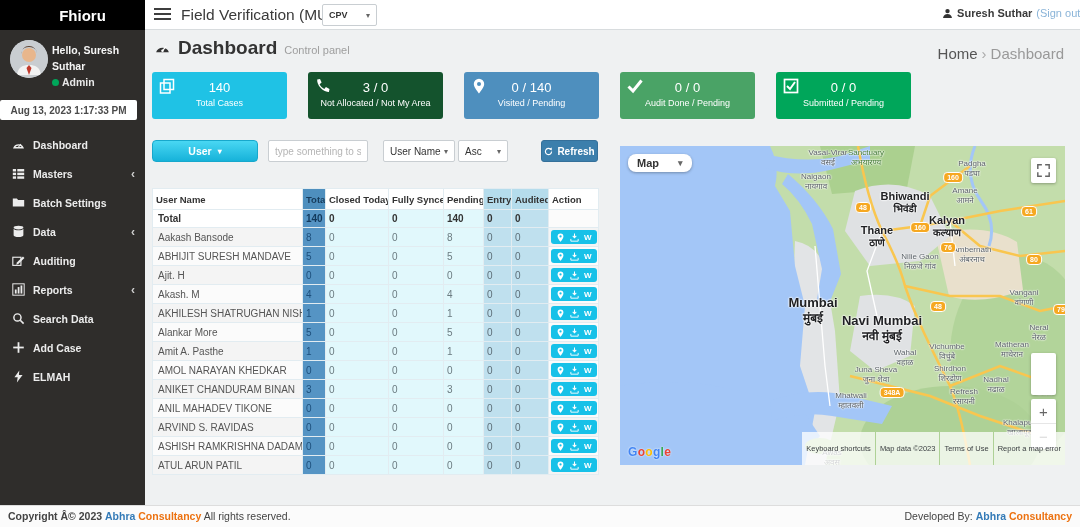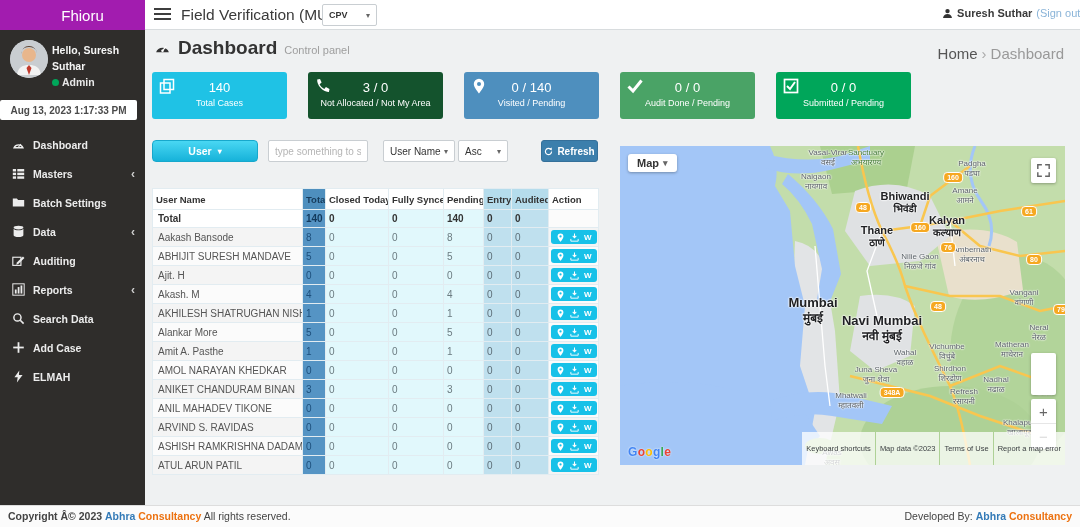--- a/index.html
+++ b/index.html
@@ -1,21 +1,21 @@
 <!DOCTYPE html>
 <html><head>
 <meta charset="utf-8">
 <style>
   * { margin:0; padding:0; box-sizing:border-box; }
   html,body { width:1080px; height:527px; }
   body { font-family:"Liberation Sans", sans-serif; background:#eff1f2; position:relative; overflow:hidden; color:#333; }
 
   
   .sidebar { position:absolute; left:0; top:0; width:145px; height:505px; background:#2f2d2b; z-index:5; }
-  .brand { height:30px; background:#a21caf; color:#fff; font-size:15px; font-weight:normal; display:flex; align-items:center; justify-content:center;padding-left:20px; }
+  .brand { height:30px; background:#000000; color:#fff; font-size:15px; font-weight:bold; display:flex; align-items:center; justify-content:center;padding-left:20px; }
   .userpanel { display:flex; padding:10px 8px 4px 10px; gap:4px; }
   .avatar { width:38px; height:38px; border-radius:50%; overflow:hidden; background:#c9cdd1; flex:0 0 38px; }
   .uptext { font-size:10.5px; font-weight:bold; color:#f5f5f5; line-height:1.5; padding-top:3px; }
   .role { display:flex; align-items:center; gap:3px; color:#e8e8e8; }
   .dot { width:7px; height:7px; border-radius:50%; background:#00a65a; display:inline-block; }
   .datebox { margin:6px 8px 10px 0; background:#fff; border-radius:2px; height:20px; display:flex; align-items:center; justify-content:center; font-size:10px; font-weight:bold; color:#4a4a4a; }
   .menu { margin-top:8px; }
   .mitem { height:29px; display:flex; align-items:center; gap:8px; padding:0 10px 0 12px; color:#ececec; font-size:10.5px; font-weight:600; cursor:pointer; }
   .mitem svg { width:13px; height:13px; flex:0 0 13px; }
   .mitem .chev { margin-left:auto; color:#cfcfcf; font-size:12px; }
@@ -83,21 +83,21 @@
   .mapsvg { position:absolute; left:0; top:0; }
   .mlabel { position:absolute; transform:translateX(-50%); text-align:center; font-size:8px; color:#5b6268; line-height:1.2; white-space:nowrap; text-shadow:0 0 2px #fff,0 0 2px #fff,0 0 2px #fff; z-index:2; }
   .mlabel .hi { display:block; }
   .mlabel .hi:empty { display:none; }
   .mlabel.city-md { font-size:11px; font-weight:bold; color:#202124; }
   .mlabel.city-md .hi { font-size:10px; }
   .mlabel.city-lg { font-size:13px; font-weight:bold; color:#202124; }
   .mlabel.city-lg .hi { font-size:12px; }
   .mlabel.green { color:#427a33; }
   .rbadge { position:absolute; transform:translateX(-50%); background:#f6a821; border:1px solid #fff; color:#fff; font-size:7px; font-weight:bold; border-radius:4px; padding:0px 3px; line-height:9px; z-index:2; }
-  .map-btn { position:absolute; left:8px; top:8px; background:#fff; border-radius:3px; box-shadow:0 1px 3px rgba(0,0,0,.3); padding:3px 9px; font-size:11px; font-weight:bold; color:#333; display:flex; align-items:center; gap:4px; z-index:3; cursor:pointer; }
+  .map-btn { position:absolute; left:8px; top:8px; background:#fff; border-radius:8px; box-shadow:0 1px 3px rgba(0,0,0,.3); padding:3px 9px; font-size:11px; font-weight:bold; color:#333; display:flex; align-items:center; gap:19px; z-index:3; cursor:pointer; }
   .map-btn .caret { font-size:9px; }
   .fsbtn { position:absolute; right:9px; top:12px; width:25px; height:25px; background:#fff; border-radius:2px; box-shadow:0 1px 3px rgba(0,0,0,.3); display:flex; align-items:center; justify-content:center; z-index:3; cursor:pointer; }
   .pegbox { position:absolute; right:9px; top:207px; width:25px; height:42px; background:#fff; border-radius:2px; box-shadow:0 1px 3px rgba(0,0,0,.3); z-index:3; }
   .zoomctl { position:absolute; right:9px; top:253px; width:25px; background:#fff; border-radius:2px; box-shadow:0 1px 3px rgba(0,0,0,.3); z-index:3; }
   .zoomctl div { height:25px; display:flex; align-items:center; justify-content:center; font-size:15px; color:#666; cursor:pointer; }
   .zoomctl .zin { border-bottom:1px solid #e6e6e6; }
   .glogo { position:absolute; left:8px; bottom:6px; font-size:12px; font-weight:bold; letter-spacing:.3px; z-index:3; text-shadow:0 0 2px #fff; }
   .attrib { position:absolute; right:0; bottom:0; display:flex; gap:1px; z-index:3; }
   .attrib span { background:rgba(255,255,255,.75); font-size:7.5px; color:#3c4043; padding:12px 4px; }
 

